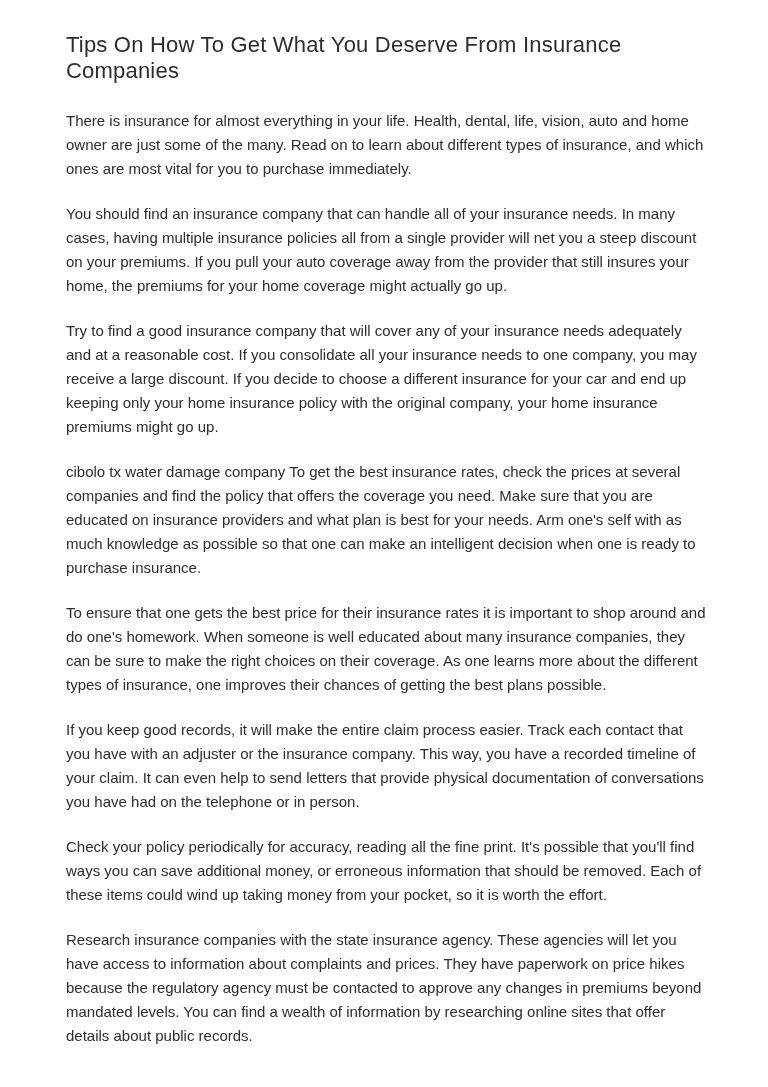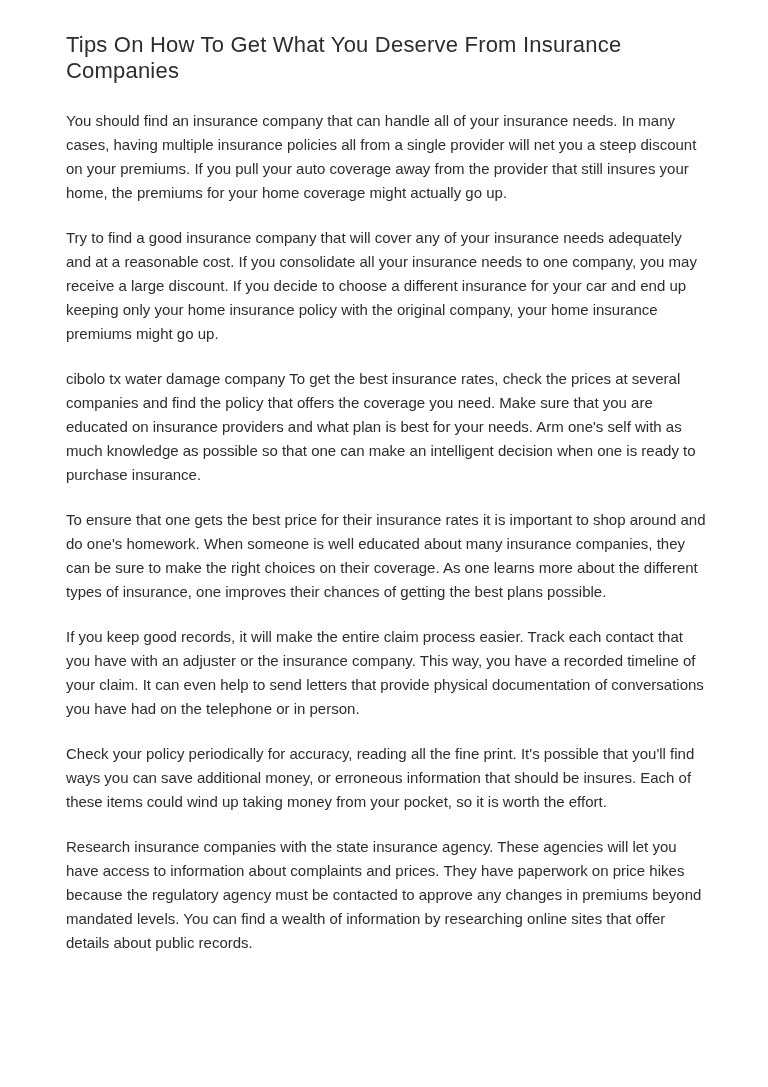--- a/index.html
+++ b/index.html
@@ -39,27 +39,28 @@
       margin: 0 0 21px 0;
       max-width: 641px;
     }
   </style>
 </head>
 <body>
 
 <div class="page">
   <h1 class="doc-title">Tips On How To Get What You Deserve From Insurance Companies</h1>
 
+  <p class="doc-paragraph">There is insurance for almost everything in your life. Health, dental, life, vision, auto and home owner are just some of the many. Read on to learn about different types of insurance, and which ones are most vital for you to purchase immediately.</p>
 
   <p class="doc-paragraph">You should find an insurance company that can handle all of your insurance needs. In many cases, having multiple insurance policies all from a single provider will net you a steep discount on your premiums. If you pull your auto coverage away from the provider that still insures your home, the premiums for your home coverage might actually go up.</p>
 
   <p class="doc-paragraph">Try to find a good insurance company that will cover any of your insurance needs adequately and at a reasonable cost. If you consolidate all your insurance needs to one company, you may receive a large discount. If you decide to choose a different insurance for your car and end up keeping only your home insurance policy with the original company, your home insurance premiums might go up.</p>
 
   <p class="doc-paragraph">cibolo tx water damage company To get the best insurance rates, check the prices at several companies and find the policy that offers the coverage you need. Make sure that you are educated on insurance providers and what plan is best for your needs. Arm one's self with as much knowledge as possible so that one can make an intelligent decision when one is ready to purchase insurance.</p>
 
   <p class="doc-paragraph">To ensure that one gets the best price for their insurance rates it is important to shop around and do one's homework. When someone is well educated about many insurance companies, they can be sure to make the right choices on their coverage. As one learns more about the different types of insurance, one improves their chances of getting the best plans possible.</p>
 
   <p class="doc-paragraph">If you keep good records, it will make the entire claim process easier. Track each contact that you have with an adjuster or the insurance company. This way, you have a recorded timeline of your claim. It can even help to send letters that provide physical documentation of conversations you have had on the telephone or in person.</p>
 
-  <p class="doc-paragraph">Check your policy periodically for accuracy, reading all the fine print. It's possible that you'll find ways you can save additional money, or erroneous information that should be insures. Each of these items could wind up taking money from your pocket, so it is worth the effort.</p>
+  <p class="doc-paragraph">Check your policy periodically for accuracy, reading all the fine print. It's possible that you'll find ways you can save additional money, or erroneous information that should be removed. Each of these items could wind up taking money from your pocket, so it is worth the effort.</p>
 
   <p class="doc-paragraph">Research insurance companies with the state insurance agency. These agencies will let you have access to information about complaints and prices. They have paperwork on price hikes because the regulatory agency must be contacted to approve any changes in premiums beyond mandated levels. You can find a wealth of information by researching online sites that offer details about public records.</p>
 </div>
 
 </body></html>

